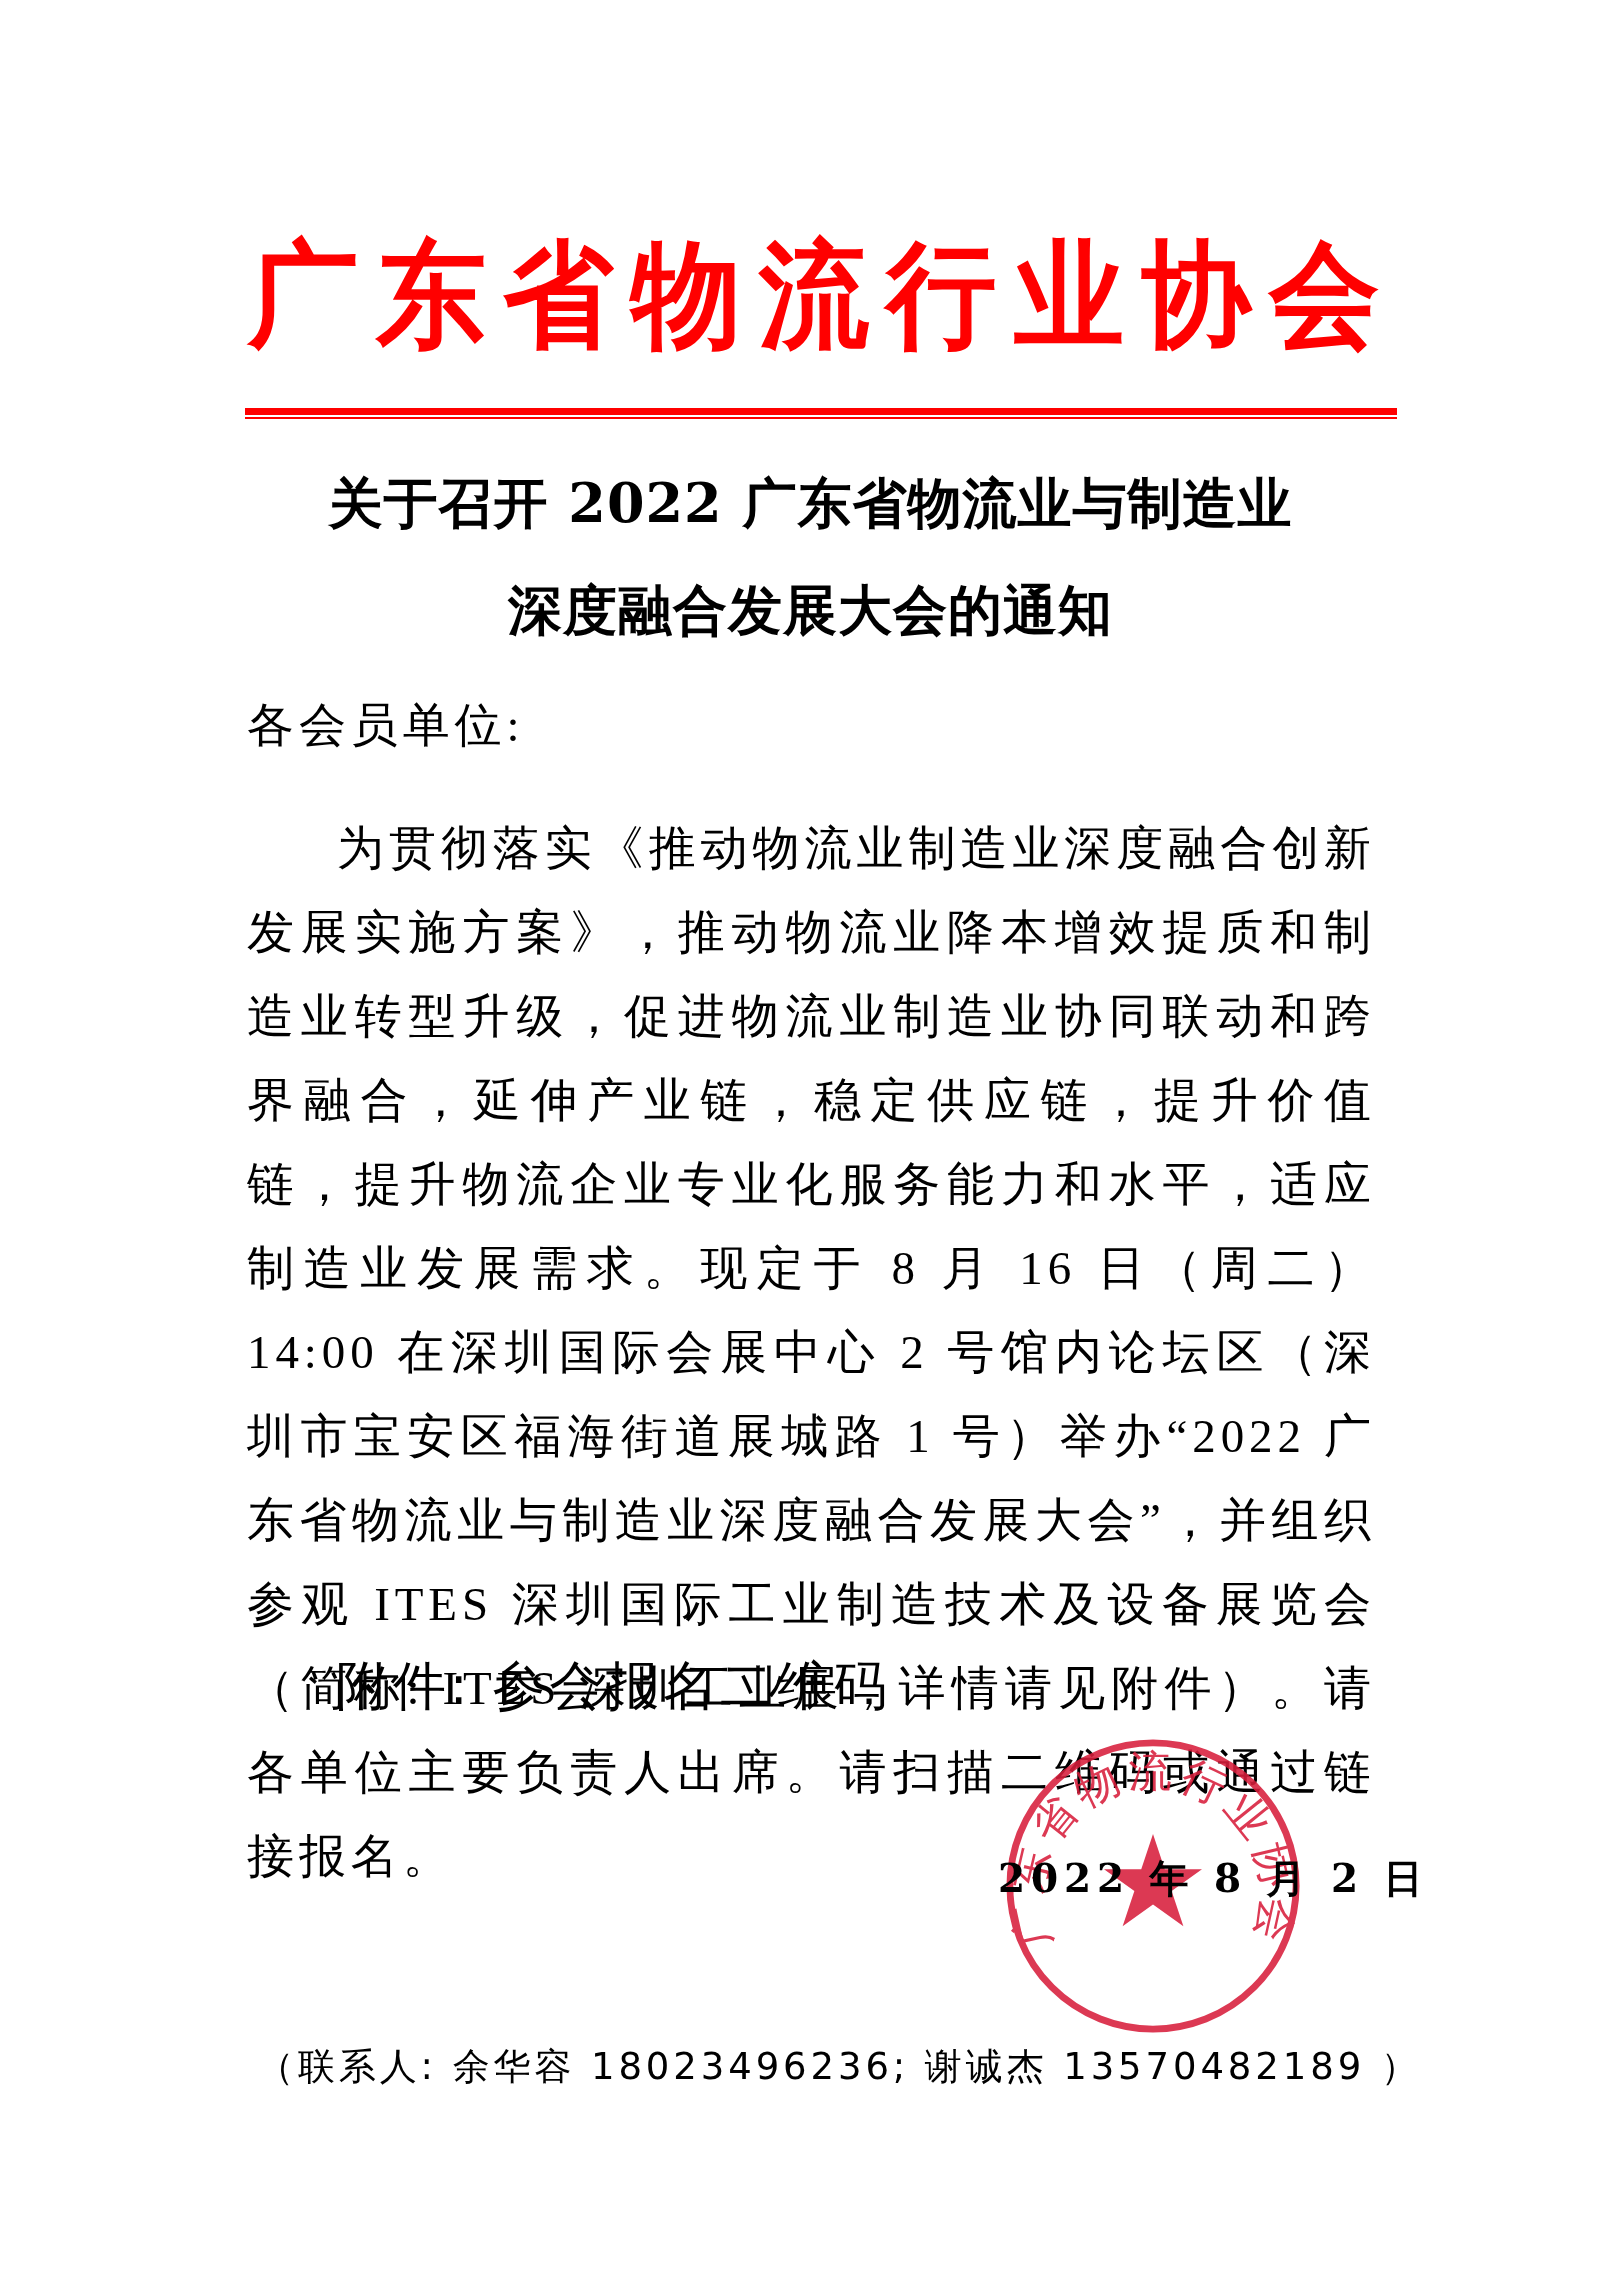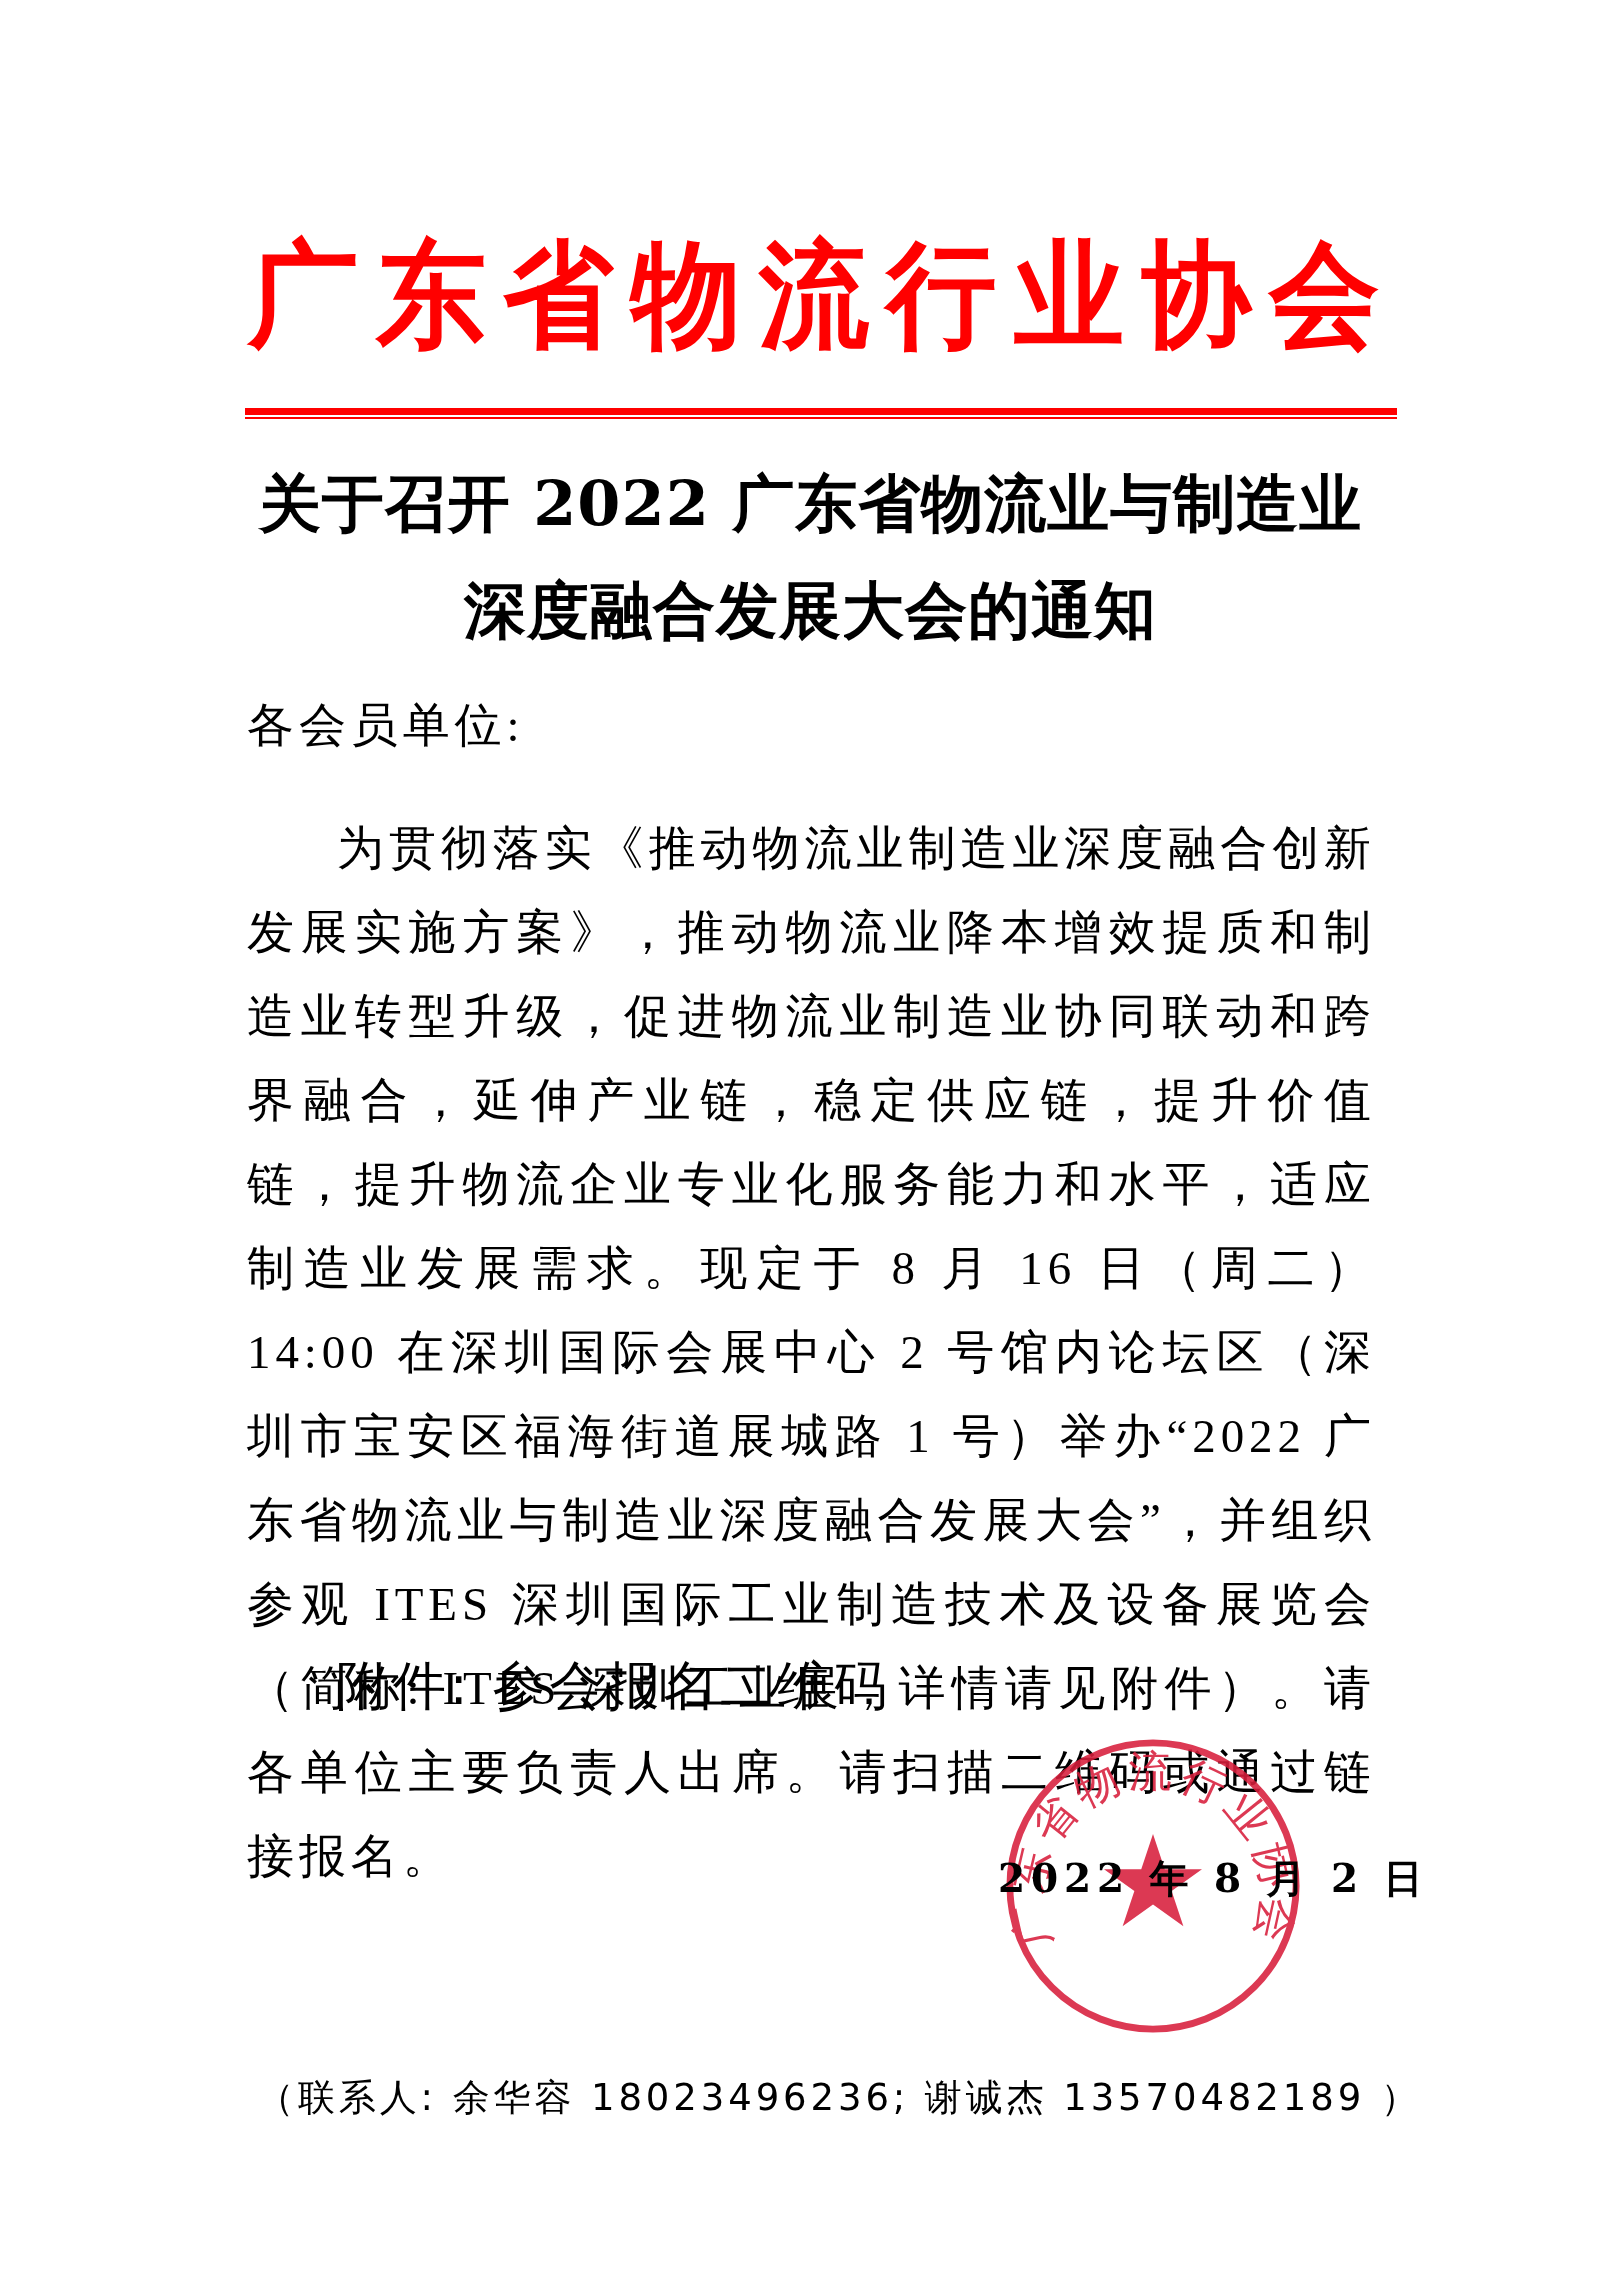--- a/index.html
+++ b/index.html
@@ -13,21 +13,21 @@
     display: flex; justify-content: space-between; align-items: center;
   }
   .org-title span { display: inline-block; transform: scaleX(0.95); transform-origin: center; }
 
   .rule-thick { position: absolute; left: 245px; top: 408px; width: 1152px; height: 6.9px; background: #ff0000; }
   .rule-thin  { position: absolute; left: 245px; top: 417px; width: 1152px; height: 2px; background: #ff0000; }
 
   .doc-title {
     position: absolute; left: 0; width: 1621px; text-align: center;
     font-family: "DejaVu Serif", "Liberation Serif", serif; font-weight: bold;
-    font-size: 62px; line-height: 69px; letter-spacing: 1px;
+    font-size: 54px; line-height: 69px; letter-spacing: 1px;
   }
   .doc-title.l1 { top: 469px; }
   .doc-title.l2 { top: 576px; text-align: center; }
 
   .body-text {
     position: absolute; left: 247px; width: 1129px;
     font-family: Liberation Serif, serif;
     font-size: 47px; line-height: 84px; letter-spacing: 4.9px;
     text-align: justify;
   }
@@ -47,21 +47,21 @@
 
   .date {
     position: absolute; left: 998px; top: 1851px;
     font-family: "DejaVu Serif", "Liberation Serif", serif;
     font-size: 39px; line-height: 55px; letter-spacing: 5.9px; white-space: nowrap; font-weight: bold;
   }
 
   .contact {
     position: absolute; left: 257px; top: 2039px;
     font-family: "DejaVu Sans", "Liberation Sans", sans-serif;
-    font-size: 37px; line-height: 55px; letter-spacing: 3.9px; white-space: nowrap; margin-top: 31px;
+    font-size: 37px; line-height: 55px; letter-spacing: 3.9px; white-space: nowrap;
   }
 </style>
 </head>
 <body>
 
 <div class="org-title">
   <span>广</span>
   <span>东</span>
   <span>省</span>
   <span>物</span>

